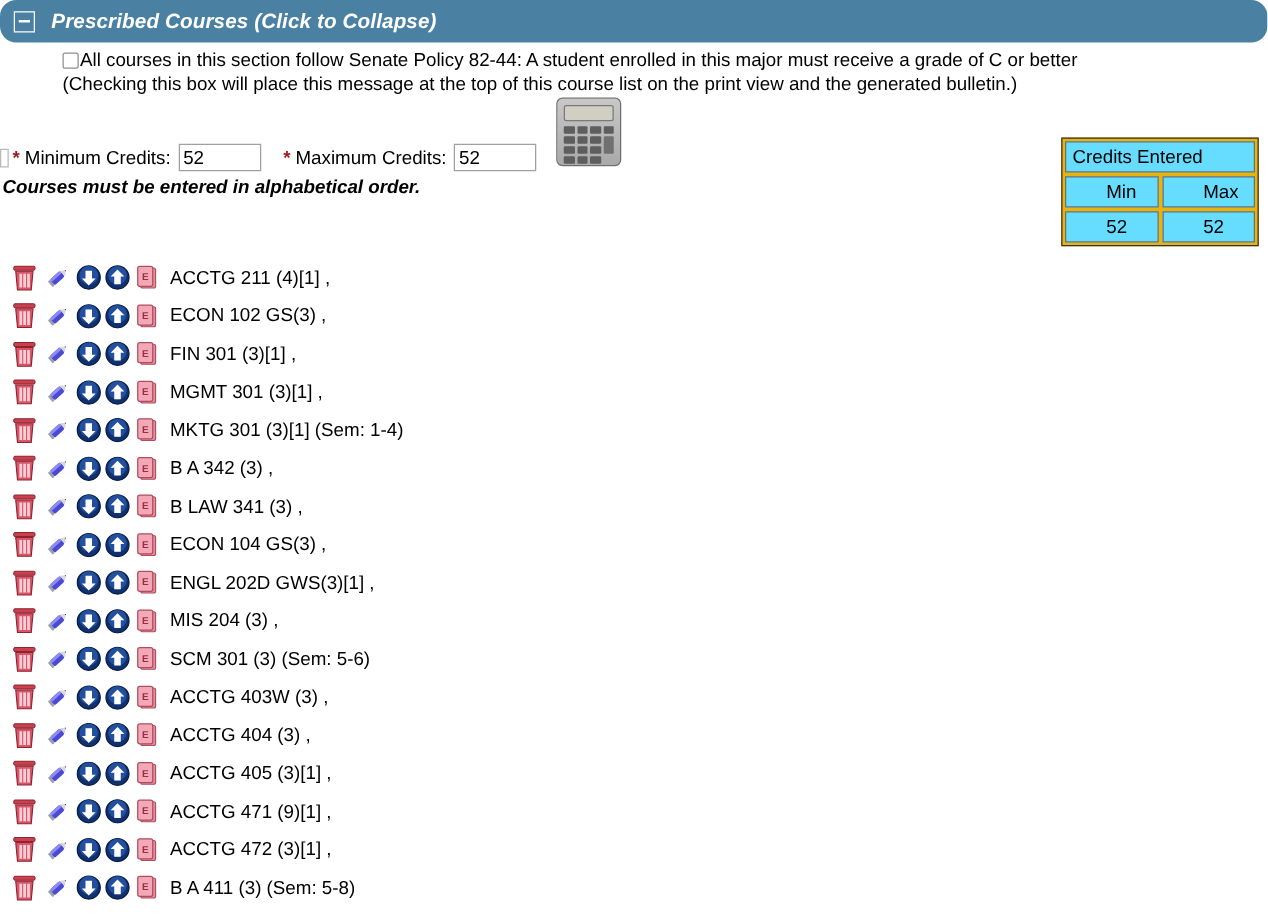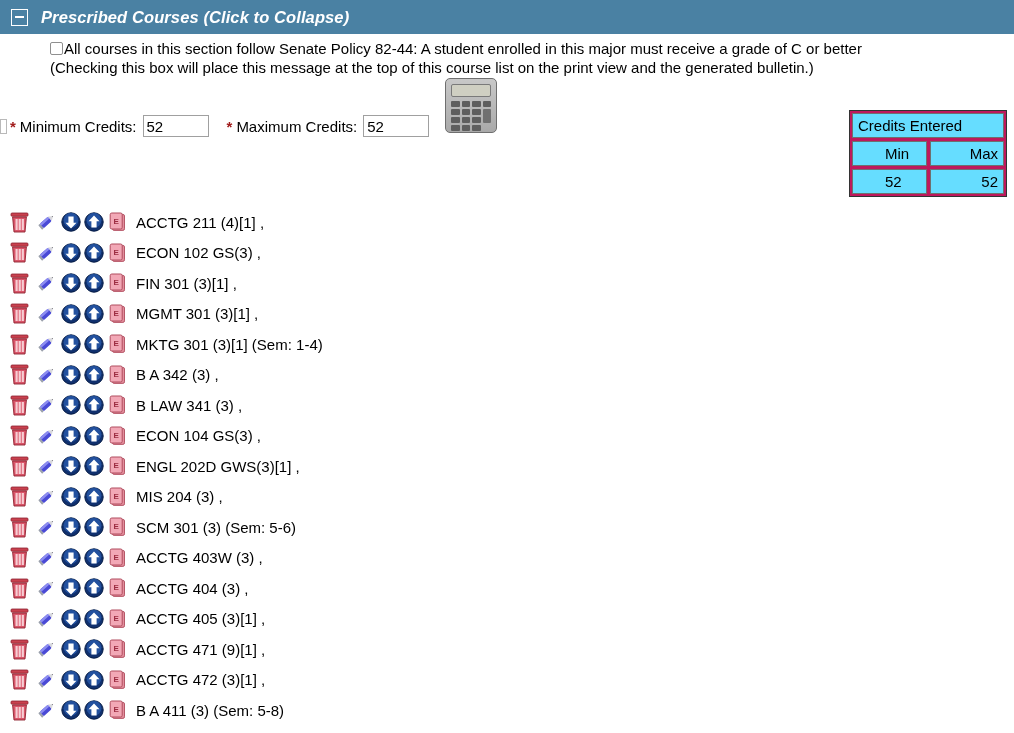--- a/index.html
+++ b/index.html
@@ -19,20 +19,21 @@
   }
 
   
   .section-header {
     height: 34px;
     background: #4a81a3;
     display: flex;
     align-items: center;
     padding: 0 0 0 11px;
     box-sizing: border-box;
+    border-radius: 13px;
   }
   .collapse-toggle {
     width: 15px;
     height: 15px;
     border: 1px solid #ffffff;
     background: #4a81a3;
     position: relative;
     flex: 0 0 auto;
     cursor: pointer;
   }
@@ -176,39 +177,39 @@
     white-space: nowrap;
   }
 
   
   .credits-table {
     position: absolute;
     left: 849px;
     top: 110px;
     width: 158px;
     border: 1px solid #333333;
-    background: #be185d;
+    background: #eab308;
     padding: 2px;
     box-sizing: border-box;
   }
   .ct-row { display: flex; }
   .ct-cell {
     border: 1px solid #6f6f6f;
     background: #66ddff;
     font-size: 15px;
     padding: 2px 5px;
     box-sizing: border-box;
     height: 25px;
     line-height: 20px;
     white-space: nowrap;
   }
   .ct-head { width: 100%; }
   .ct-half { width: 50%; padding-left: 32px; }
   .ct-row + .ct-row { margin-top: 3px; }
-  .ct-row .ct-half + .ct-half { margin-left: 3px; text-align: right; }
+  .ct-row .ct-half + .ct-half { margin-left: 3px; }
 
   
   .course-list {
     position: absolute;
     left: 0;
     top: 207px;
     width: 100%;
   }
   .course-row {
     display: flex;
@@ -277,20 +278,21 @@
     <span class="missing-glyph"></span>
     <span class="req-star">*</span>
     <span class="credit-label">Minimum Credits:</span>
     <input class="credit-input" type="text" value="52" style="">
     <span class="gap-mid"></span>
     <span class="req-star">*</span>
     <span class="credit-label">Maximum Credits:</span>
     <input class="credit-input" type="text" value="52" style="">
   </div>
 
+  <div class="alpha-note">Courses must be entered in alphabetical order.</div>
 </div>
 
 <div class="credits-table">
   <div class="ct-row">
     <div class="ct-cell ct-head">Credits Entered</div>
   </div>
   <div class="ct-row">
     <div class="ct-cell ct-half">Min</div>
     <div class="ct-cell ct-half">Max</div>
   </div>

